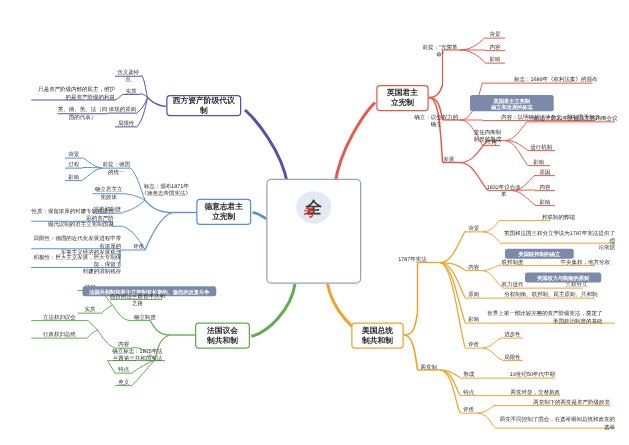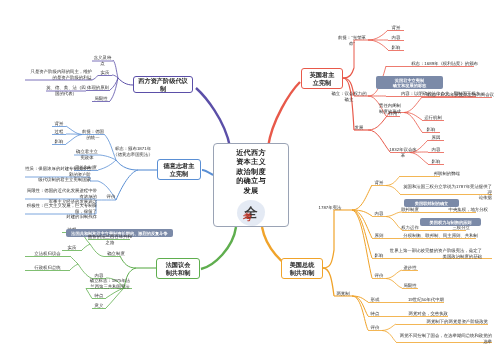--- a/index.html
+++ b/index.html
@@ -239,25 +239,20 @@
     <line x1="368" y1="330.5" x2="382" y2="330.5" stroke="#f0a32a" stroke-width=".8"></line>
     <line x1="382" y1="302.5" x2="444" y2="302.5" stroke="#f0a32a" stroke-width=".8"></line>
     <line x1="382" y1="316.5" x2="448" y2="316.5" stroke="#f0a32a" stroke-width=".8"></line>
     <path d="M382,330.5 C390,330 392,326 396,324" stroke="#f0a32a" stroke-width=".8" fill="none"></path>
     <path d="M382,330.5 C390,331 392,338 396,342" stroke="#f0a32a" stroke-width=".8" fill="none"></path>
     <line x1="396" y1="324.5" x2="488" y2="324.5" stroke="#f0a32a" stroke-width=".8"></line>
     <line x1="396" y1="342.5" x2="492" y2="342.5" stroke="#f0a32a" stroke-width=".8"></line>
   </svg>
 
   <div class="node central">
-    <div class="txt">近代西方
-资本主义
-政治制度
-的确立与
-发展</div>
     <div class="seal">
       <div class="blob"></div>
       <div class="ch">全</div>
       <div class="ch2">考</div>
     </div>
   </div>
 
   <div class="node main-node mn-west">西方资产阶级代议制</div>
   <div class="node main-node mn-germany">德意志君主
 立宪制</div>

